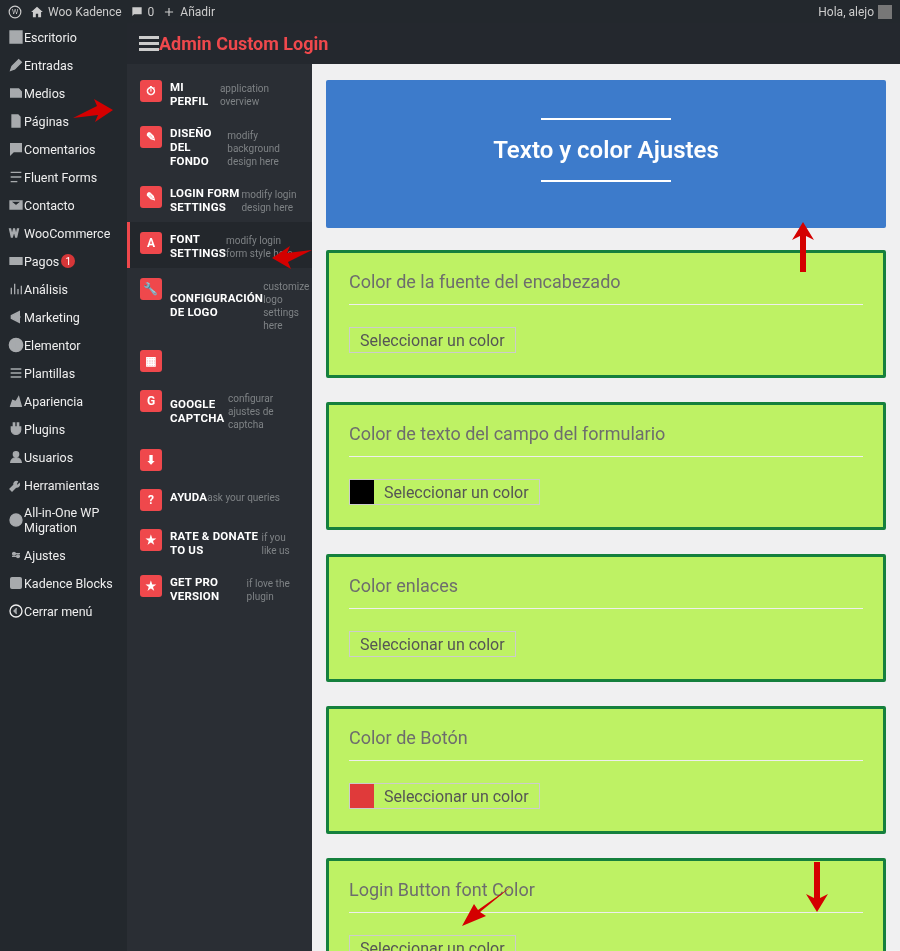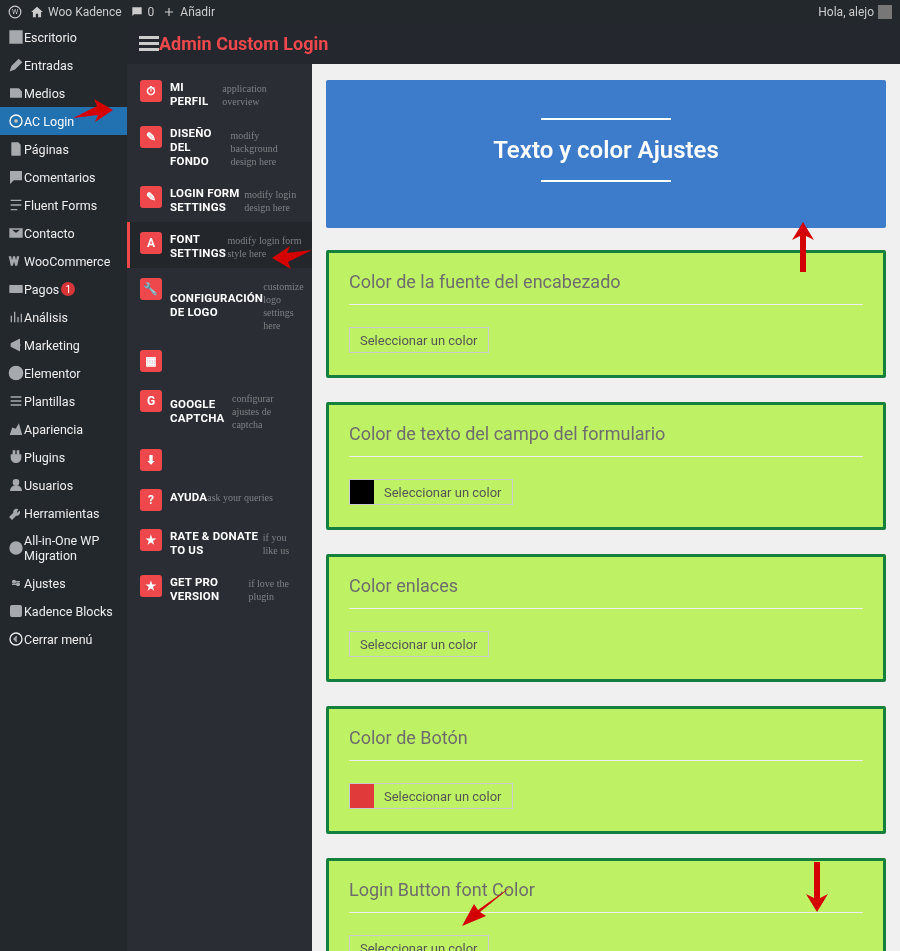--- a/index.html
+++ b/index.html
@@ -32,34 +32,34 @@
 
 .plugin-body { display: flex; flex: 1; overflow: hidden; }
 
 
 .pside { width: 185px; background: #2a2e34; padding: 6px 0; }
 .pside .pi { display: flex; align-items: flex-start; gap: 8px; padding: 10px 10px 8px; cursor: pointer; border-left: 3px solid transparent; }
 .pside .pi.active { background: #23272c; border-left-color: #ef484c; }
 .pside .pi .picon { width: 22px; height: 22px; background: #ef484c; border-radius: 3px; flex: none; display: flex; align-items: center; justify-content: center; color: #fff; font-size: 12px; font-weight: bold; }
 .pside .pi .ptxt { display: flex; flex-direction: row; align-items: center; }
 .pside .pi .pt { color: #fff; font-size: 11.5px; font-weight: bold; letter-spacing: .2px; }
-.pside .pi .ps { color: #7e8285; font-size: 10px; margin-top: 2px; line-height: 1.3; font-family: Liberation Serif, serif; }
+.pside .pi .ps { color: #7e8285; font-size: 10px; margin-top: 2px; line-height: 1.3; }
 
 
 .content { flex: 1; background: #f0f0f1; padding: 16px 14px; overflow-y: auto; }
 .hero { background: #3d7bcb; color: #fff; text-align: center; padding: 38px 4px 46px; border-radius: 2px; margin-bottom: 22px; }
 .hero .line { width: 130px; height: 2px; background: #fff; margin: 0 auto; }
 .hero h1 { font-size: 24px; font-weight: 600; margin: 16px 0; }
 
 .panel { background: #bef264; border: 3px solid #15803d; padding: 18px 20px 22px; margin-bottom: 24px; border-radius: 2px; }
 .panel h3 { color: #6d6d6d; font-size: 18px; font-weight: 400; margin-bottom: 4px; }
 .panel hr { border: none; border-top: 1px solid #eee; margin: 12px 0 22px; }
 .colorpick { display: flex; align-items: center; border: 1px solid #ccc; width: fit-content; height: 26px; }
 .colorpick .swatch { width: 24px; height: 100%; }
-.colorpick .lbl { font-size: 13px; color: #555; padding: 0 10px; }
+.colorpick .lbl { font-size: 16px; color: #555; padding: 0 10px; }
 
 
 .arrow { position: absolute; pointer-events: none; }
 .arrow svg { display: block; }
 .arrow path { fill: #d40000; }
 </style>
 </head>
 <body>
 
 <div class="adminbar">
@@ -111,27 +111,20 @@
           <path d="M4 20l2-6 10-10 4 4-10 10zM14 6l4 4"></path>
         </svg>
         <span>Entradas</span>
       </div>
       <div class="mi">
         <svg viewBox="0 0 24 24" fill="none" stroke="#a7aaad" stroke-width="2">
           <path d="M4 6h12l4 4v8H4z"></path>
           <circle cx="12" cy="13" r="2"></circle>
         </svg>
         <span>Medios</span>
-      </div>
-      <div class="mi active">
-        <svg viewBox="0 0 24 24" fill="none" stroke="#a7aaad" stroke-width="2">
-          <circle cx="12" cy="12" r="9" fill="none" stroke="currentColor" stroke-width="2"></circle>
-          <circle cx="12" cy="12" r="2"></circle>
-        </svg>
-        <span>AC Login</span>
       </div>
       <div class="mi">
         <svg viewBox="0 0 24 24" fill="none" stroke="#a7aaad" stroke-width="2">
           <path d="M6 3h9l3 3v15H6z"></path>
         </svg>
         <span>Páginas</span>
       </div>
       <div class="mi">
         <svg viewBox="0 0 24 24" fill="none" stroke="#a7aaad" stroke-width="2">
           <path d="M4 4h16v12H8l-4 4z"></path>

